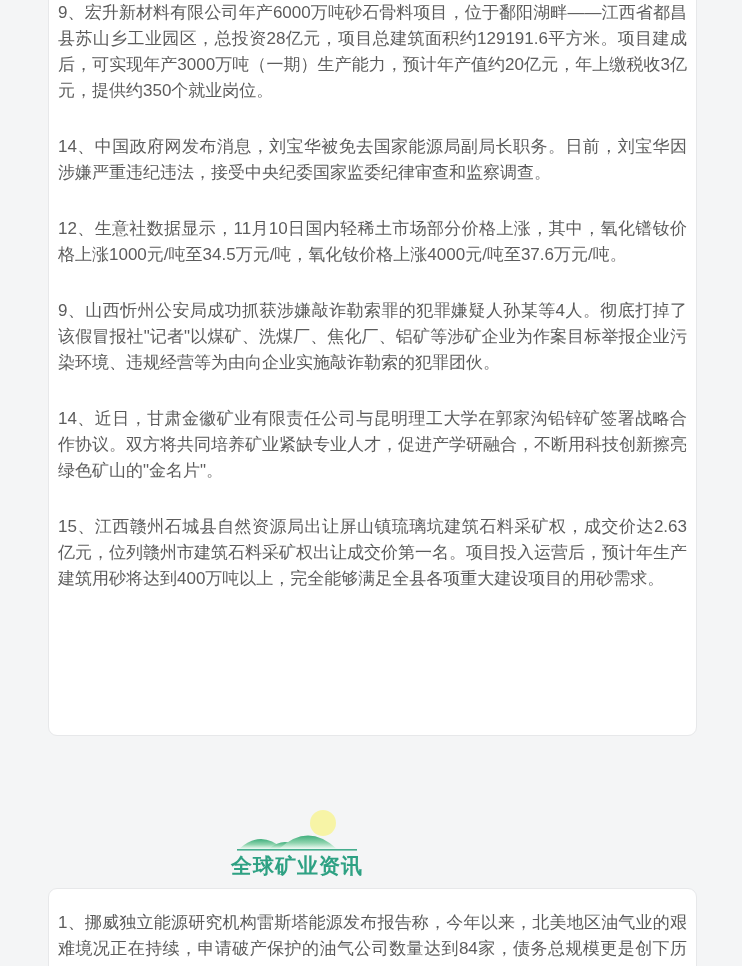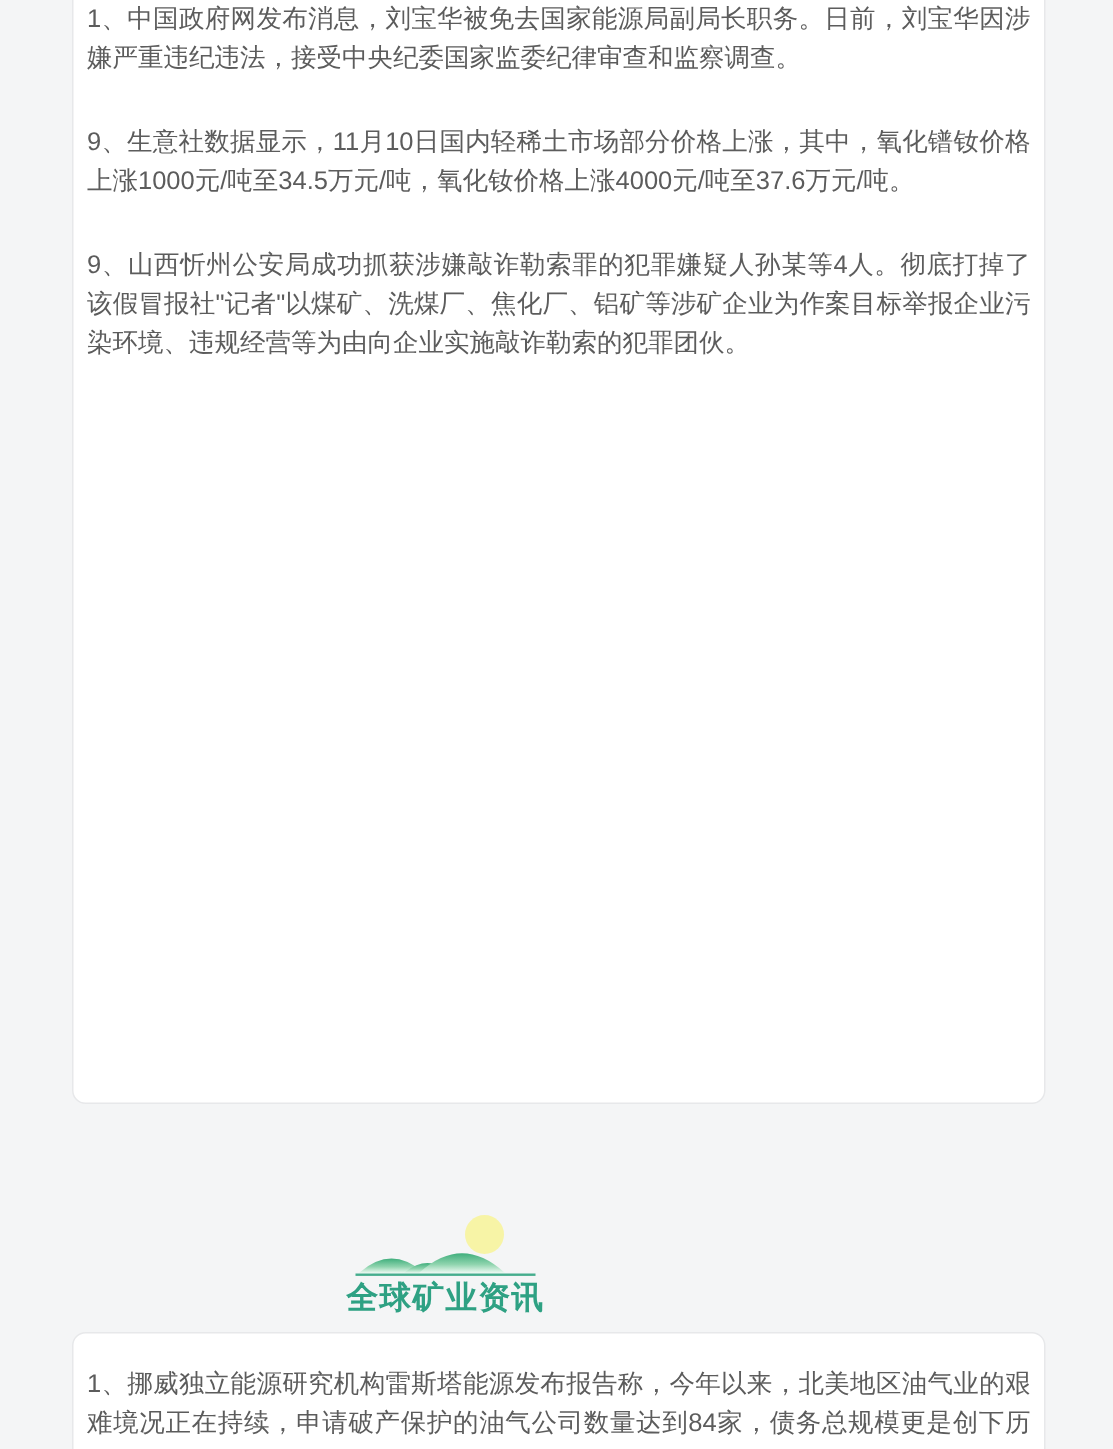--- a/index.html
+++ b/index.html
@@ -62,23 +62,26 @@
     line-height: 26px;
     font-weight: bold;
     letter-spacing: 1px;
     color: #2ea183;
   }
 </style>
 </head>
 <body>
 
 <section class="card card-domestic">
-  <p class="news-para">1、中国政府网发布消息，刘宝华被免去国家能源局副局长职务。日前，刘宝华因涉嫌严重违纪违法，接受中央纪委国家监委纪律审查和监察调查。</p>
-  <p class="news-para">9、生意社数据显示，11月10日国内轻稀土市场部分价格上涨，其中，氧化镨钕价格上涨1000元/吨至34.5万元/吨，氧化钕价格上涨4000元/吨至37.6万元/吨。</p>
+  <p class="news-para">9、宏升新材料有限公司年产6000万吨砂石骨料项目，位于鄱阳湖畔——江西省都昌县苏山乡工业园区，总投资28亿元，项目总建筑面积约129191.6平方米。项目建成后，可实现年产3000万吨（一期）生产能力，预计年产值约20亿元，年上缴税收3亿元，提供约350个就业岗位。</p>
+  <p class="news-para">14、中国政府网发布消息，刘宝华被免去国家能源局副局长职务。日前，刘宝华因涉嫌严重违纪违法，接受中央纪委国家监委纪律审查和监察调查。</p>
+  <p class="news-para">12、生意社数据显示，11月10日国内轻稀土市场部分价格上涨，其中，氧化镨钕价格上涨1000元/吨至34.5万元/吨，氧化钕价格上涨4000元/吨至37.6万元/吨。</p>
   <p class="news-para">9、山西忻州公安局成功抓获涉嫌敲诈勒索罪的犯罪嫌疑人孙某等4人。彻底打掉了该假冒报社"记者"以煤矿、洗煤厂、焦化厂、铝矿等涉矿企业为作案目标举报企业污染环境、违规经营等为由向企业实施敲诈勒索的犯罪团伙。</p>
+  <p class="news-para">14、近日，甘肃金徽矿业有限责任公司与昆明理工大学在郭家沟铅锌矿签署战略合作协议。双方将共同培养矿业紧缺专业人才，促进产学研融合，不断用科技创新擦亮绿色矿山的"金名片"。</p>
+  <p class="news-para">15、江西赣州石城县自然资源局出让屏山镇琉璃坑建筑石料采矿权，成交价达2.63亿元，位列赣州市建筑石料采矿权出让成交价第一名。项目投入运营后，预计年生产建筑用砂将达到400万吨以上，完全能够满足全县各项重大建设项目的用砂需求。</p>
 </section>
 
 <div class="logo-block">
   <svg class="logo-art" viewBox="0 0 132 46" xmlns="http://www.w3.org/2000/svg" aria-hidden="true">
     <defs>
       <linearGradient id="hillGrad" x1="0" y1="0" x2="0" y2="1">
         <stop offset="0" stop-color="#3fae7c"></stop>
         <stop offset="0.55" stop-color="#8fd4ae"></stop>
         <stop offset="1" stop-color="#f2fbf6"></stop>
       </linearGradient>

